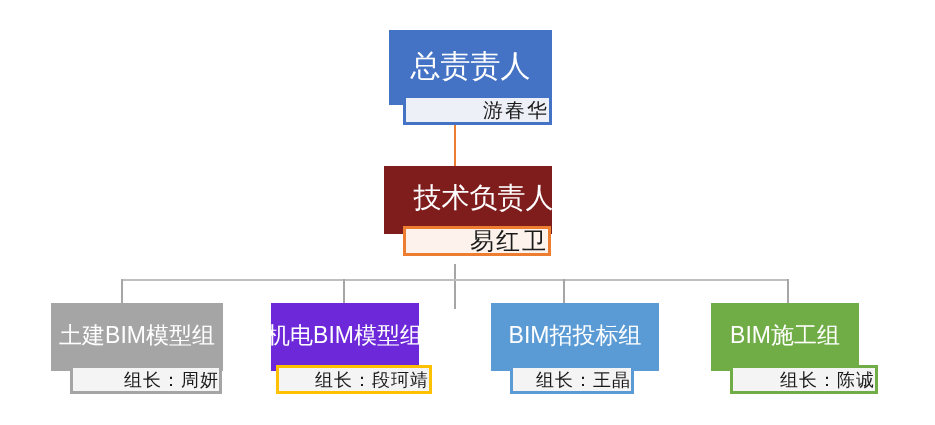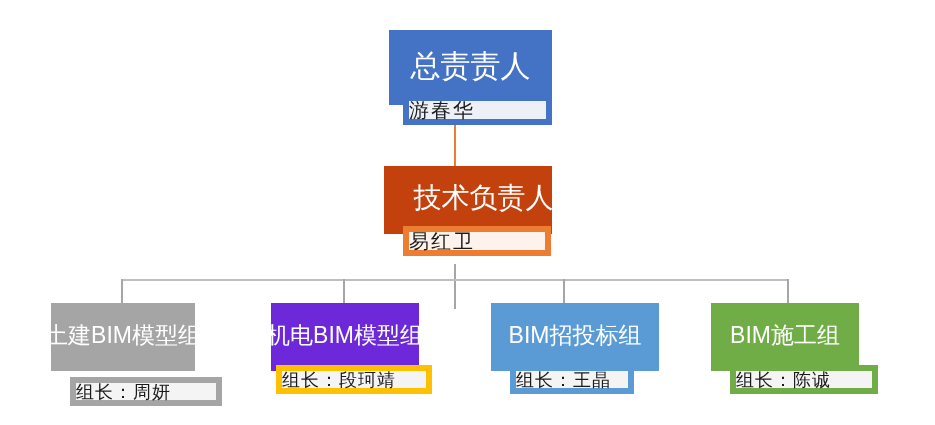--- a/index.html
+++ b/index.html
@@ -55,24 +55,24 @@
     display: block;
     line-height: 1;
     padding-bottom: 4px;
   }
 
   
   .name-plate {
     position: absolute;
     box-sizing: border-box;
     background: #F2F4F9;
-    border: 6px solid #15803d;
+    border: 3px solid #15803d;
     display: flex;
     align-items: center;
-    justify-content: flex-start;
+    justify-content: flex-end;
     white-space: nowrap;
     font-family: "Liberation Serif", serif;
     color: #1a1a1a;
   }
   .name-plate .plate-text {
     display: block;
     line-height: 1;
     letter-spacing: 2px;
   }
 
@@ -102,32 +102,32 @@
   
   #node-tech-lead {
     left: 369px;
     top: 166px;
     width: 168px;
     height: 68px;
   }
   #node-tech-lead .node-band {
     width: 168px;
     height: 68px;
-    background: #c2410c;
+    background: #7f1d1d;
     font-size: 28px;
     padding-left: 31px;
   }
   #node-tech-lead .name-plate {
     left: 34px;
     top: 60px;
     width: 148px;
     height: 30px;
     background: #FDF3EC;
     border-color: #ED7D31;
-    font-size: 20px;
+    font-size: 24px;
   }
 
   
   .team .node-band {
     font-size: 23px;
   }
   .team .name-plate {
     font-size: 18px;
     background: #F4F4F4;
   }
@@ -135,31 +135,30 @@
     letter-spacing: 1px;
   }
 
   #node-team-civil {
     left: 36px;
     top: 303px;
     width: 172px;
     height: 68px;
   }
   #node-team-civil .node-band {
-    width: 144px;
+    width: 172px;
     height: 68px;
     background: #A5A5A5;
   }
   #node-team-civil .name-plate {
     left: 34px;
     top: 62px;
     width: 152px;
     height: 29px;
     border-color: #A5A5A5;
-    margin-top: 12px;
   }
 
   #node-team-mep {
     left: 256px;
     top: 303px;
     width: 176px;
     height: 68px;
   }
   #node-team-mep .node-band {
     width: 148px;

